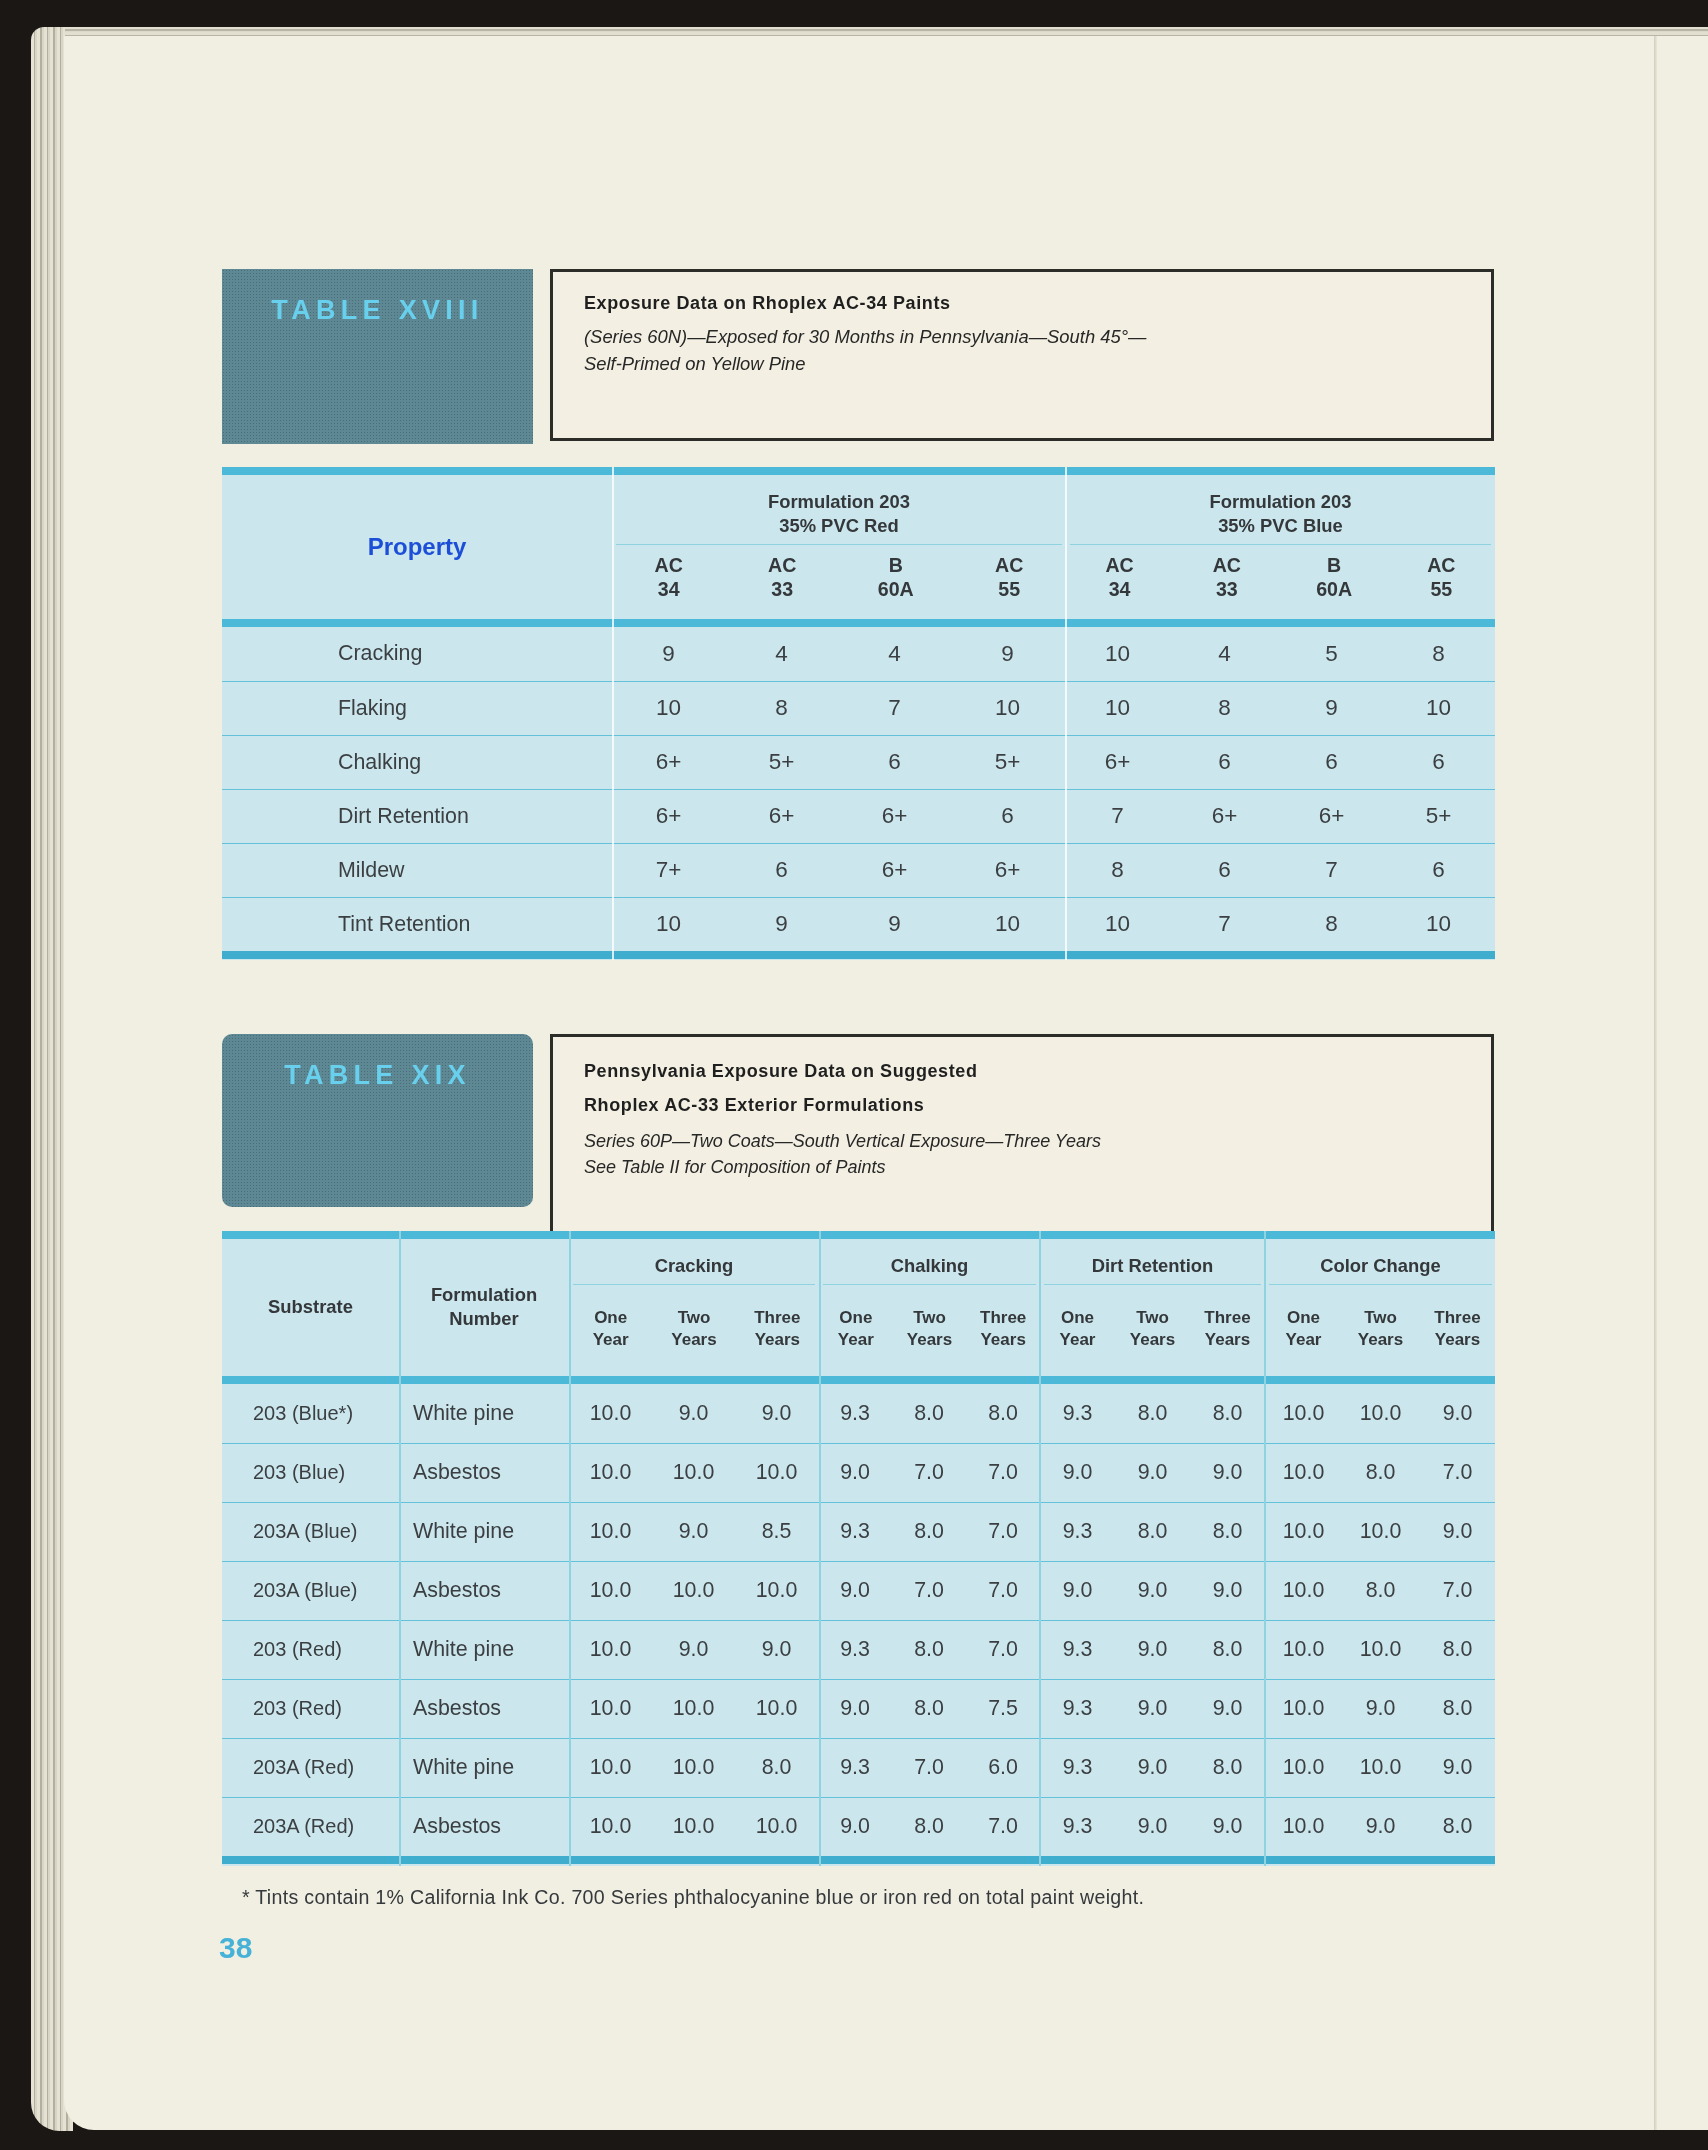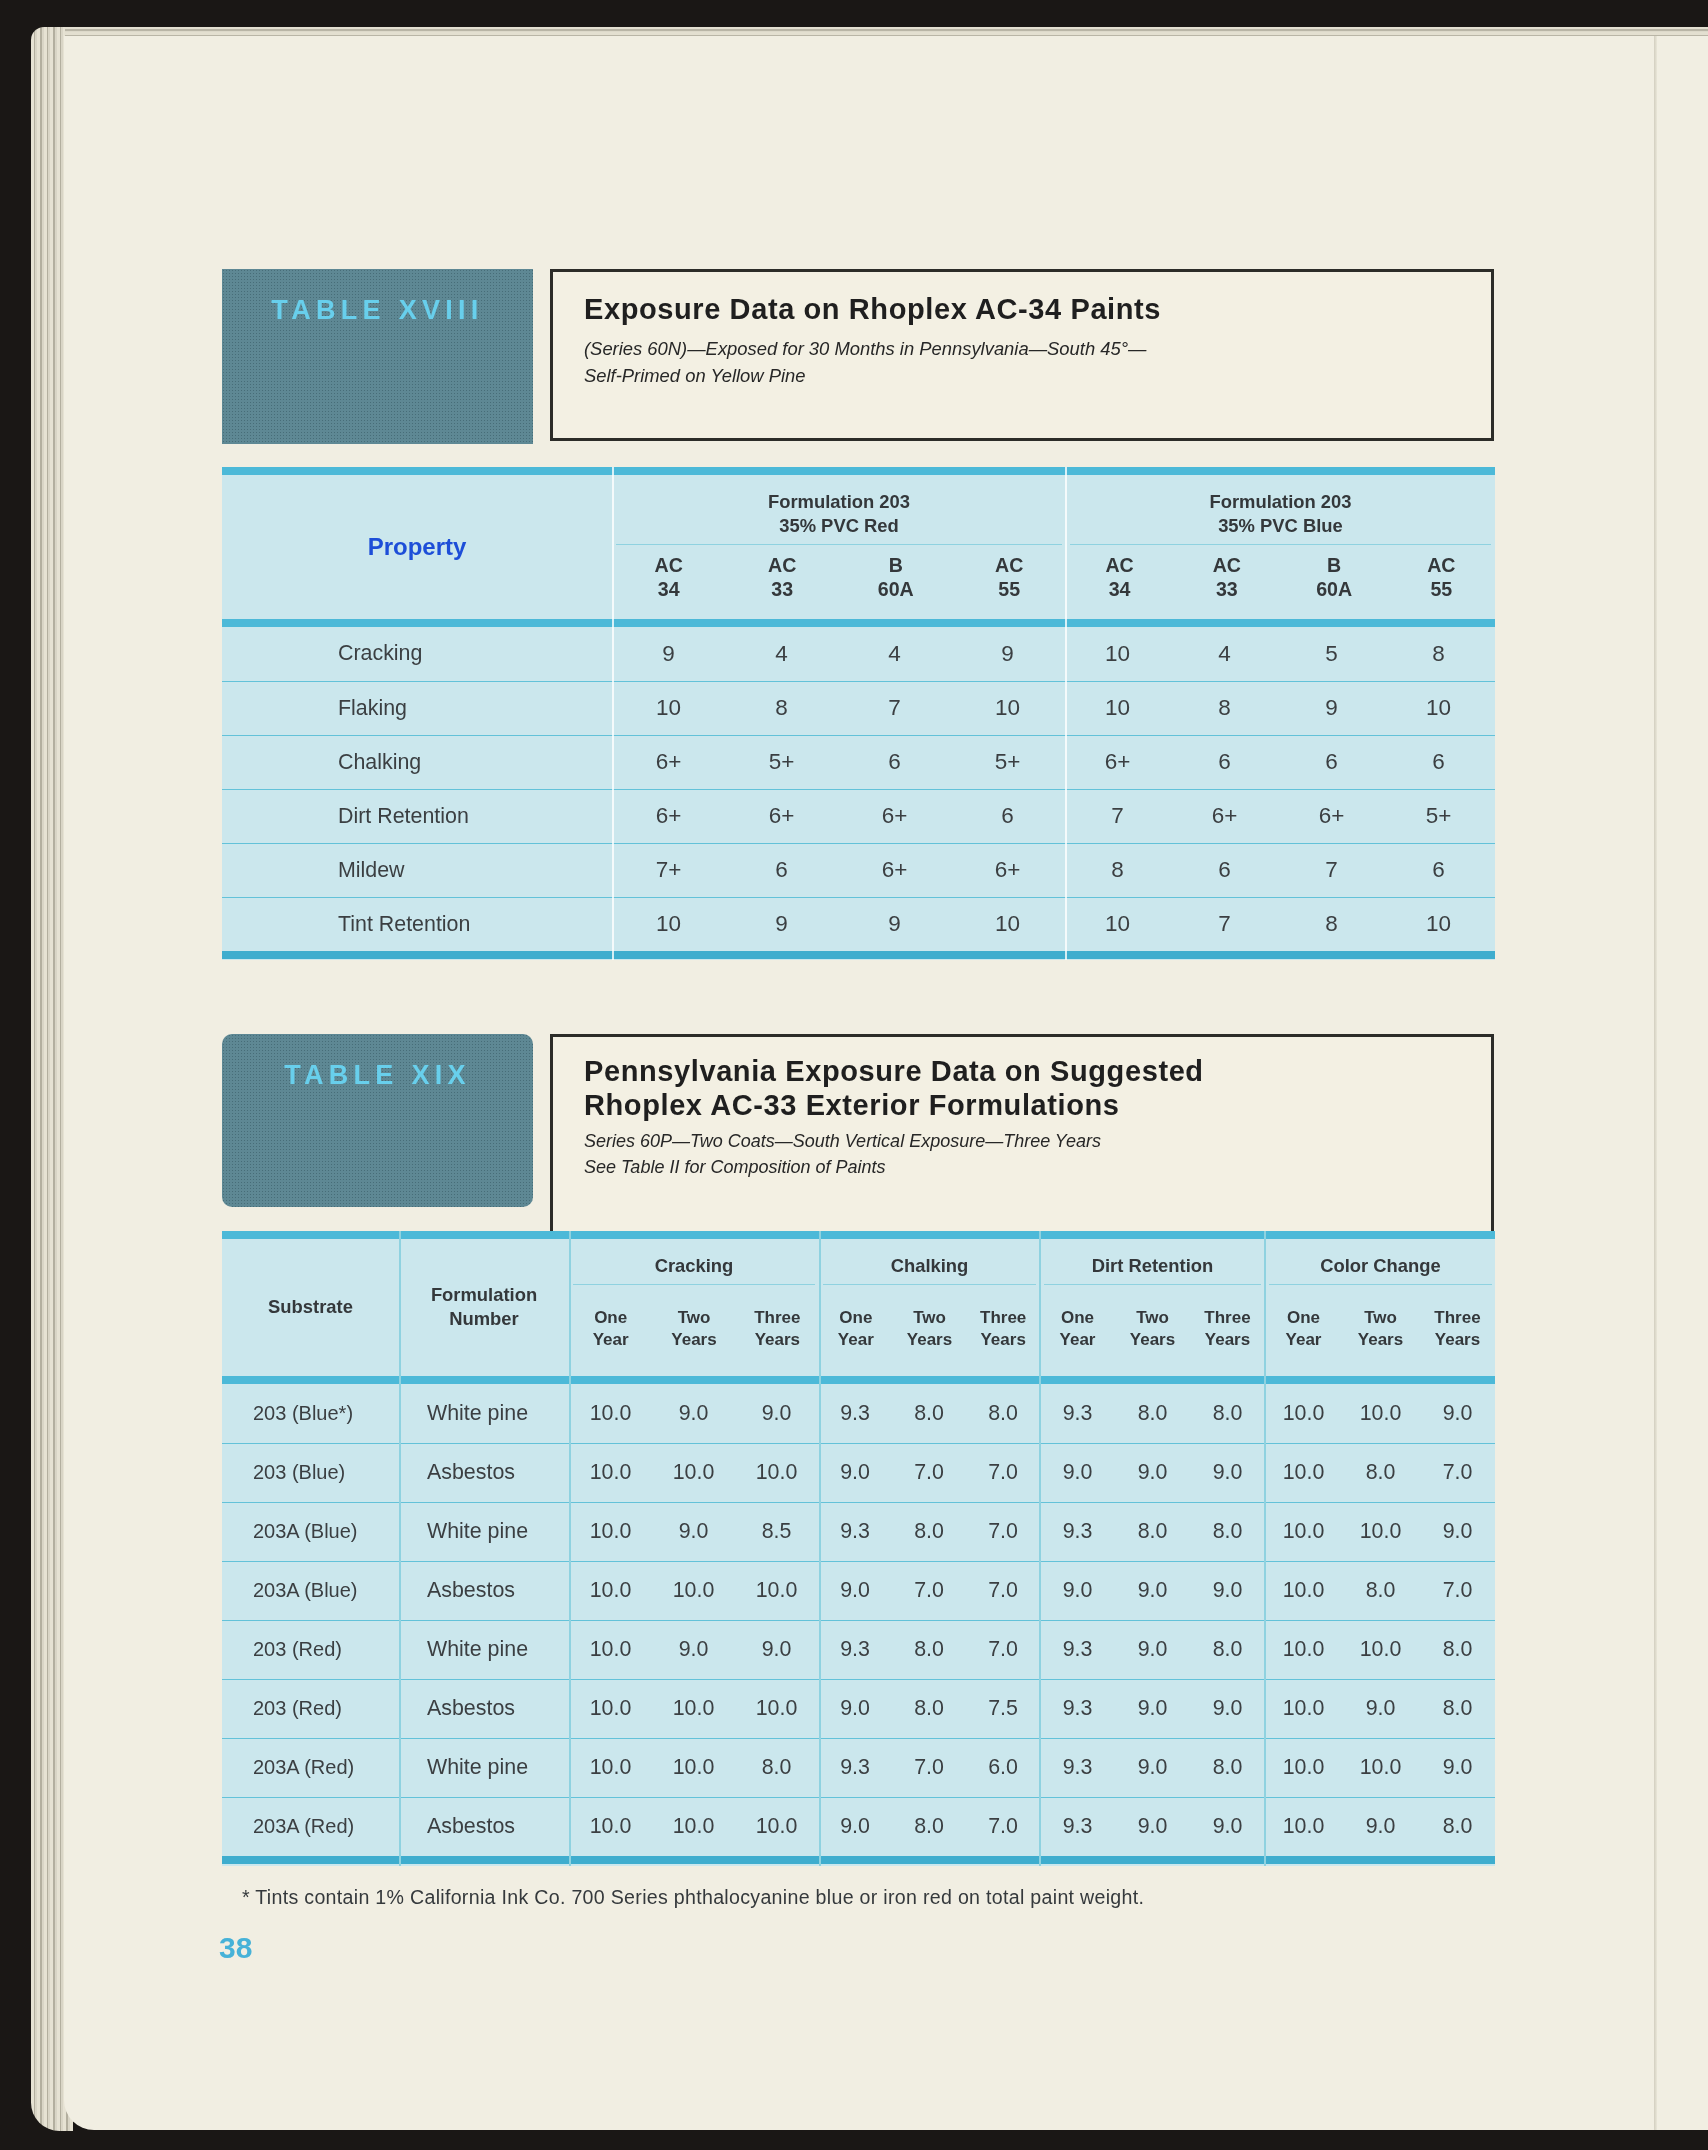--- a/index.html
+++ b/index.html
@@ -25,21 +25,21 @@
   #t18-tag{top:269px;height:175px;}
   #t19-tag{top:1034px;height:173px;border-radius:10px;}
   .tag-text{margin-top:26px;text-align:center;font-weight:700;font-size:27px;
     letter-spacing:5.3px;color:#68cfec;}
 
   
   .title-box{position:absolute;left:550px;width:944px;border:3px solid #2c2c28;
     background:#f3f0e3;box-sizing:border-box;padding-left:31px;color:#1f1f1f;}
   #t18-box{top:269px;height:172px;}
   #t19-box{top:1034px;height:211px;}
-  .box-title{margin-top:21.4px;font-size:29px;font-weight:700;letter-spacing:0.6px;}
+  .box-title{margin-top:21.4px;font-size:18px;font-weight:700;letter-spacing:0.6px;}
   #t19-box .box-title{margin-top:16.6px;line-height:34px;}
   .box-sub{margin-top:8.3px;font-style:italic;font-size:18.4px;line-height:27px;color:#272727;}
   #t19-box .box-sub{margin-top:6px;font-size:18px;line-height:26px;}
 
   
   .dtable{position:absolute;left:222px;width:1273px;background:#cbe7ed;
     color:#3b3f42;overflow:hidden;}
   #table18{top:467px;height:493px;}
   #table19{top:1231px;height:635px;}
   .band{height:7.7px;background:#4cb9d8;}
@@ -72,21 +72,21 @@
     font-weight:700;font-size:18.4px;line-height:24px;color:#34383b;}
   .t19-header .gtitle{margin-top:16.6px;line-height:21.4px;padding-bottom:7.1px;}
   .t19-years{display:grid;grid-template-columns:repeat(3,1fr);padding-top:22px;}
   .yearcol{font-size:17px;line-height:22.5px;}
 
   
   .t19-row{display:grid;height:59px;align-items:center;box-sizing:border-box;
     grid-template-columns:177px 170px repeat(3,83px) repeat(3,74px) repeat(3,75px) repeat(3,77px);}
   .t19-row + .t19-row{border-top:1.8px solid #63c2d9;}
   .fcell{padding-left:31px;font-size:20px;}
-  .scell{padding-left:28px;font-size:21.4px;}
+  .scell{padding-left:14px;font-size:21.4px;}
   .t19-row .val{font-size:21.4px;}
 
   
   .footnote{position:absolute;left:242px;top:1886px;font-size:19.6px;color:#35393c;letter-spacing:0.3px;}
   .pagenum{position:absolute;left:219px;top:1931px;font-size:30px;font-weight:700;color:#46b2d8;}
 </style>
 </head>
 <body>
 
 <div class="canvas">

